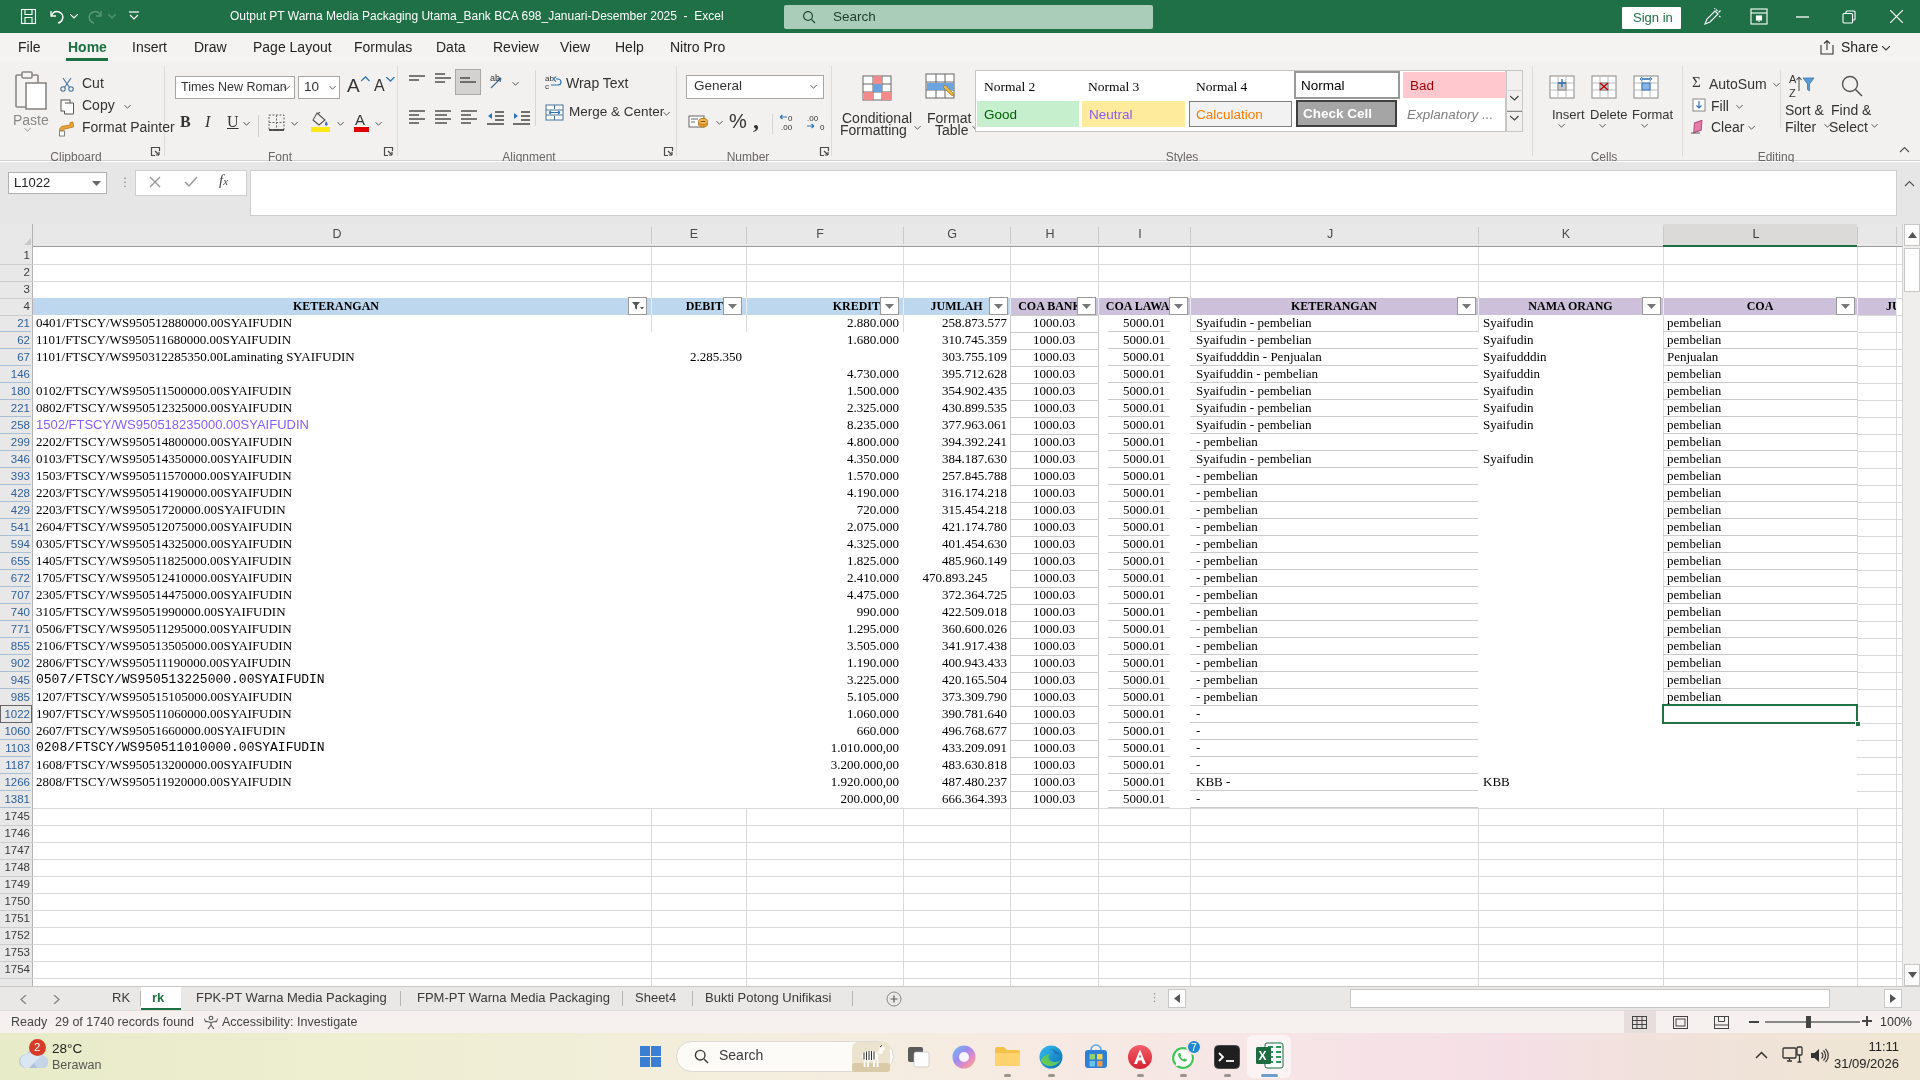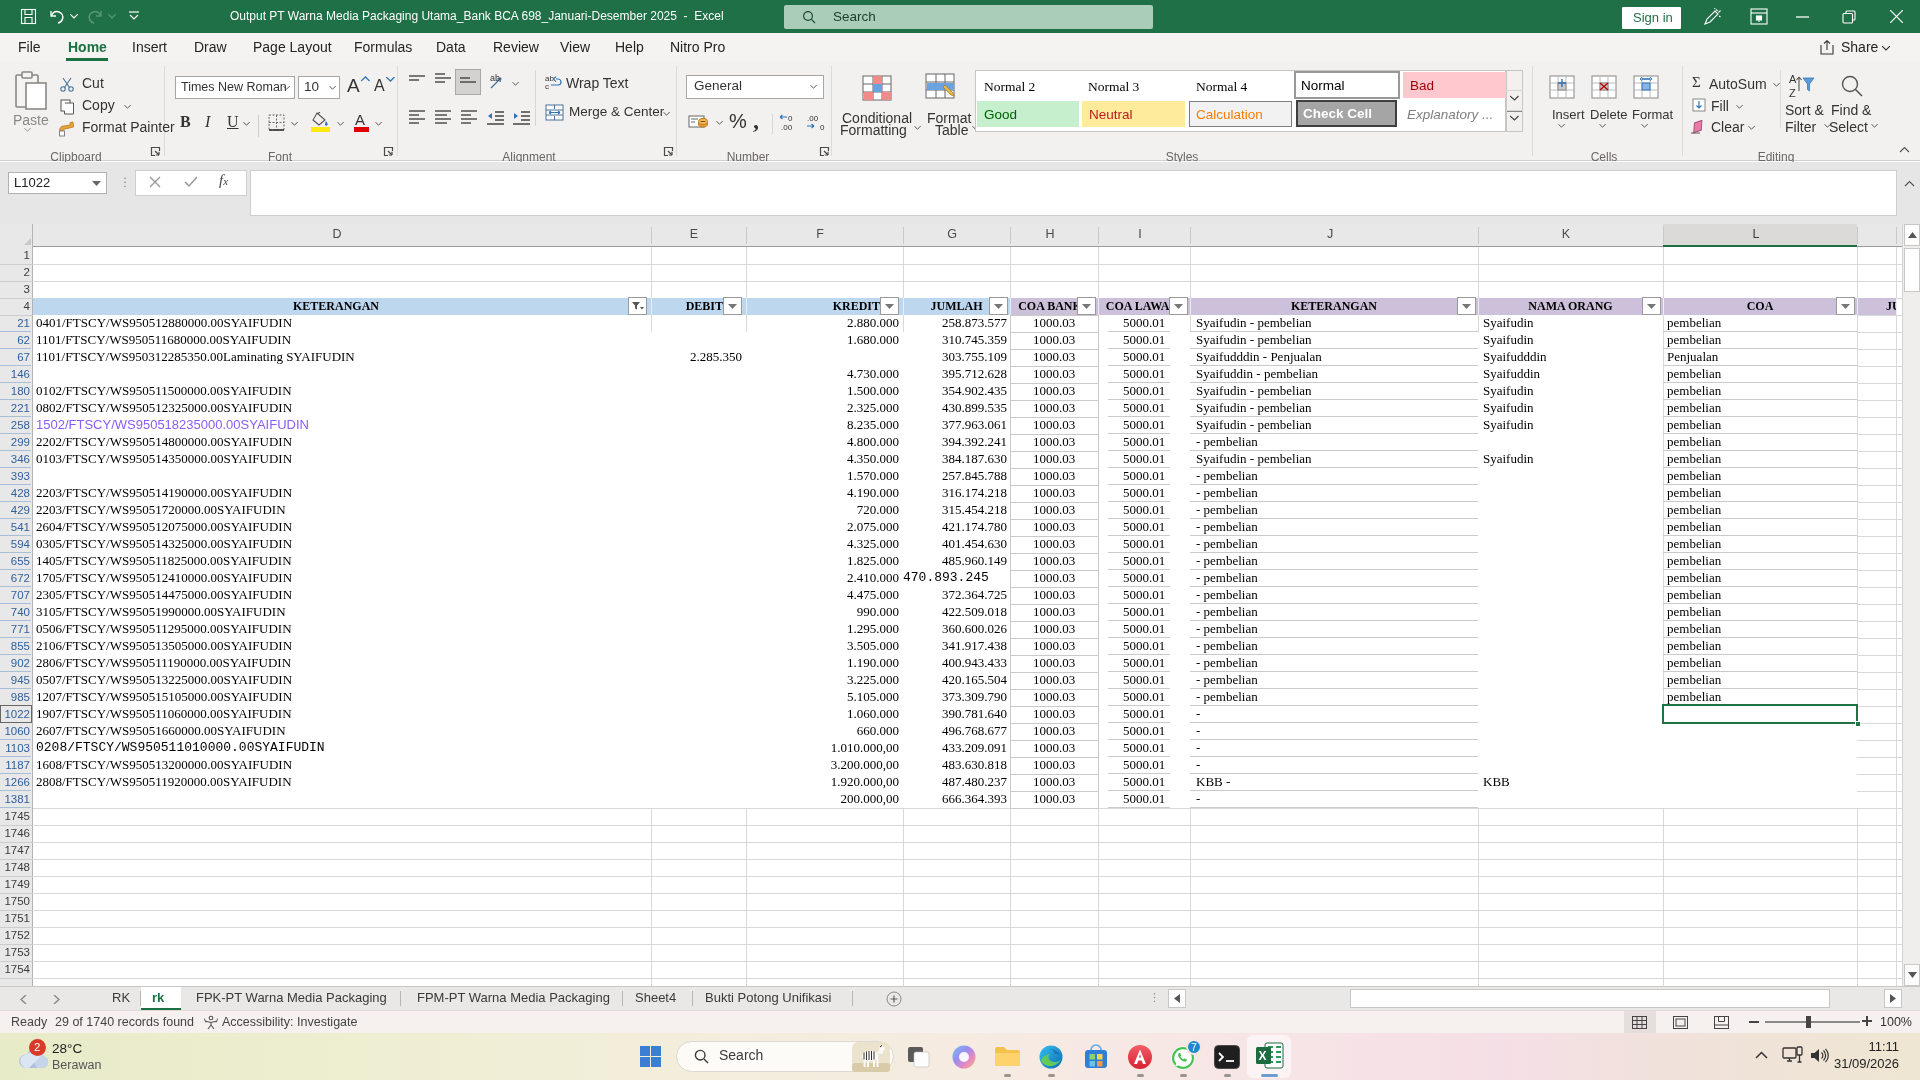--- a/index.html
+++ b/index.html
@@ -388,21 +388,21 @@
 <div class="abs" style="position:absolute;height:25px;line-height:25px;font-size:13.5px;overflow:hidden;white-space:nowrap;left:984px;top:12px;font-family:'Liberation Serif',serif;color:#000">Normal 2</div>
 <div class="abs" style="position:absolute;height:25px;line-height:25px;font-size:13.5px;overflow:hidden;white-space:nowrap;left:1088px;top:12px;font-family:'Liberation Serif',serif;color:#000">Normal 3</div>
 <div class="abs" style="position:absolute;height:25px;line-height:25px;font-size:13.5px;overflow:hidden;white-space:nowrap;left:1196px;top:12px;font-family:'Liberation Serif',serif;color:#000">Normal 4</div>
 <div class="abs" style="left:1294px;top:9px;width:106px;height:28px;background:#fff;border:2px solid #9a9896"></div>
 <div class="abs" style="position:absolute;height:25px;line-height:25px;font-size:13.5px;overflow:hidden;white-space:nowrap;left:1301px;top:11px;color:#000">Normal</div>
 <div class="abs" style="left:1403px;top:10px;width:103px;height:26px;background:#ffc7ce"></div>
 <div class="abs" style="position:absolute;height:25px;line-height:25px;font-size:13.5px;overflow:hidden;white-space:nowrap;left:1410px;top:11px;color:#9c0006">Bad</div>
 <div class="abs" style="left:977px;top:39px;width:102px;height:26px;background:#c6efce"></div>
 <div class="abs" style="position:absolute;height:25px;line-height:25px;font-size:13.5px;overflow:hidden;white-space:nowrap;left:984px;top:40px;color:#006100">Good</div>
 <div class="abs" style="left:1082px;top:39px;width:103px;height:26px;background:#ffeb9c"></div>
-<div class="abs" style="position:absolute;height:25px;line-height:25px;font-size:13.5px;overflow:hidden;white-space:nowrap;left:1089px;top:40px;color:#b91c1c">Neutral</div>
+<div class="abs" style="position:absolute;height:25px;line-height:25px;font-size:13.5px;overflow:hidden;white-space:nowrap;left:1089px;top:40px;color:#8b5cf6">Neutral</div>
 <div class="abs" style="left:1189px;top:39px;width:103px;height:26px;background:#f2f2f2;border:1px solid #7f7f7f"></div>
 <div class="abs" style="position:absolute;height:25px;line-height:25px;font-size:13.5px;overflow:hidden;white-space:nowrap;left:1196px;top:40px;color:#fa7d00">Calculation</div>
 <div class="abs" style="left:1296px;top:38px;width:101px;height:27px;background:#a5a5a5;border:2px solid #3f3f3f"></div>
 <div class="abs" style="position:absolute;height:25px;line-height:25px;font-size:13.5px;overflow:hidden;white-space:nowrap;left:1303px;top:39px;color:#fff;font-weight:bold">Check Cell</div>
 <div class="abs" style="position:absolute;height:25px;line-height:25px;font-size:13.5px;overflow:hidden;white-space:nowrap;left:1407px;top:40px;color:#7f7f7f;font-style:italic">Explanatory ...</div>
 <div class="abs" style="left:1506px;top:8px;width:17px;height:62px;background:#f3f1ef;border:1px solid #c8c6c4"></div>
 <svg class="abs" style="left:1510px;top:33px" width="9" height="6" viewBox="0 0 9 6">
       <path d="M0 1 l4.5 4 4-4" fill="none" stroke="#444" stroke-width="1.2"></path>
     </svg>
 <div class="abs" style="left:1507px;top:49px;width:15px;height:1px;background:#8a8886"></div>
@@ -847,20 +847,21 @@
 <div style="position:absolute;font-family:Liberation Serif,serif;font-size:13px;color:#000;white-space:nowrap;overflow:hidden;height:17px;line-height:16px;left:903px;top:204px;width:104px;text-align:right">384.187.630</div>
 <div style="position:absolute;font-family:Liberation Serif,serif;font-size:13px;color:#000;white-space:nowrap;overflow:hidden;height:17px;line-height:16px;left:1010px;top:204px;width:88px;text-align:center">1000.03</div>
 <div style="position:absolute;font-family:Liberation Serif,serif;font-size:13px;color:#000;white-space:nowrap;overflow:hidden;height:17px;line-height:16px;left:1098px;top:204px;width:92px;text-align:center">5000.01</div>
 <div style="position:absolute;font-family:Liberation Serif,serif;font-size:13px;color:#000;white-space:nowrap;overflow:hidden;height:17px;line-height:16px;left:1196px;top:204px;width:280px">Syaifudin - pembelian</div>
 <div style="position:absolute;font-family:Liberation Serif,serif;font-size:13px;color:#000;white-space:nowrap;overflow:hidden;height:17px;line-height:16px;left:1483px;top:204px;width:178px">Syaifudin</div>
 <div style="position:absolute;font-family:Liberation Serif,serif;font-size:13px;color:#000;white-space:nowrap;overflow:hidden;height:17px;line-height:16px;left:1667px;top:204px;width:188px">pembelian</div>
 <div class="abs" style="left:1010px;top:204px;width:89px;height:18px;border:1px solid #cccac8"></div>
 <div class="abs" style="left:1108px;top:220px;width:62px;height:1px;background:#cccac8"></div>
 <div class="abs" style="left:1190px;top:220px;width:288px;height:1px;background:#cccac8"></div>
 <div class="abs" style="left:1663px;top:220px;width:194px;height:1px;background:#cccac8"></div>
+<div style="position:absolute;font-family:Liberation Serif,serif;font-size:13px;color:#000;white-space:nowrap;overflow:hidden;height:17px;line-height:16px;left:36px;top:221px;width:612px">1503/FTSCY/WS950511570000.00SYAIFUDIN</div>
 <div style="position:absolute;font-family:Liberation Serif,serif;font-size:13px;color:#000;white-space:nowrap;overflow:hidden;height:17px;line-height:16px;left:746px;top:221px;width:153px;text-align:right">1.570.000</div>
 <div style="position:absolute;font-family:Liberation Serif,serif;font-size:13px;color:#000;white-space:nowrap;overflow:hidden;height:17px;line-height:16px;left:903px;top:221px;width:104px;text-align:right">257.845.788</div>
 <div style="position:absolute;font-family:Liberation Serif,serif;font-size:13px;color:#000;white-space:nowrap;overflow:hidden;height:17px;line-height:16px;left:1010px;top:221px;width:88px;text-align:center">1000.03</div>
 <div style="position:absolute;font-family:Liberation Serif,serif;font-size:13px;color:#000;white-space:nowrap;overflow:hidden;height:17px;line-height:16px;left:1098px;top:221px;width:92px;text-align:center">5000.01</div>
 <div style="position:absolute;font-family:Liberation Serif,serif;font-size:13px;color:#000;white-space:nowrap;overflow:hidden;height:17px;line-height:16px;left:1196px;top:221px;width:280px"> - pembelian</div>
 <div style="position:absolute;font-family:Liberation Serif,serif;font-size:13px;color:#000;white-space:nowrap;overflow:hidden;height:17px;line-height:16px;left:1667px;top:221px;width:188px">pembelian</div>
 <div class="abs" style="left:1010px;top:221px;width:89px;height:18px;border:1px solid #cccac8"></div>
 <div class="abs" style="left:1108px;top:237px;width:62px;height:1px;background:#cccac8"></div>
 <div class="abs" style="left:1190px;top:237px;width:288px;height:1px;background:#cccac8"></div>
 <div class="abs" style="left:1663px;top:237px;width:194px;height:1px;background:#cccac8"></div>
@@ -914,21 +915,21 @@
 <div style="position:absolute;font-family:Liberation Serif,serif;font-size:13px;color:#000;white-space:nowrap;overflow:hidden;height:17px;line-height:16px;left:1010px;top:306px;width:88px;text-align:center">1000.03</div>
 <div style="position:absolute;font-family:Liberation Serif,serif;font-size:13px;color:#000;white-space:nowrap;overflow:hidden;height:17px;line-height:16px;left:1098px;top:306px;width:92px;text-align:center">5000.01</div>
 <div style="position:absolute;font-family:Liberation Serif,serif;font-size:13px;color:#000;white-space:nowrap;overflow:hidden;height:17px;line-height:16px;left:1196px;top:306px;width:280px"> - pembelian</div>
 <div style="position:absolute;font-family:Liberation Serif,serif;font-size:13px;color:#000;white-space:nowrap;overflow:hidden;height:17px;line-height:16px;left:1667px;top:306px;width:188px">pembelian</div>
 <div class="abs" style="left:1010px;top:306px;width:89px;height:18px;border:1px solid #cccac8"></div>
 <div class="abs" style="left:1108px;top:322px;width:62px;height:1px;background:#cccac8"></div>
 <div class="abs" style="left:1190px;top:322px;width:288px;height:1px;background:#cccac8"></div>
 <div class="abs" style="left:1663px;top:322px;width:194px;height:1px;background:#cccac8"></div>
 <div style="position:absolute;font-family:Liberation Serif,serif;font-size:13px;color:#000;white-space:nowrap;overflow:hidden;height:17px;line-height:16px;left:36px;top:323px;width:612px">1705/FTSCY/WS950512410000.00SYAIFUDIN</div>
 <div style="position:absolute;font-family:Liberation Serif,serif;font-size:13px;color:#000;white-space:nowrap;overflow:hidden;height:17px;line-height:16px;left:746px;top:323px;width:153px;text-align:right">2.410.000</div>
-<div style="position:absolute;font-family:Liberation Mono, monospace;font-size:13px;color:#000;white-space:nowrap;overflow:hidden;height:17px;line-height:16px;left:903px;top:323px;width:104px;text-align:left">470.893.245</div>
+<div style="position:absolute;font-family:Liberation Serif, serif;font-size:13px;color:#000;white-space:nowrap;overflow:hidden;height:17px;line-height:16px;left:903px;top:323px;width:104px;text-align:center">470.893.245</div>
 <div style="position:absolute;font-family:Liberation Serif,serif;font-size:13px;color:#000;white-space:nowrap;overflow:hidden;height:17px;line-height:16px;left:1010px;top:323px;width:88px;text-align:center">1000.03</div>
 <div style="position:absolute;font-family:Liberation Serif,serif;font-size:13px;color:#000;white-space:nowrap;overflow:hidden;height:17px;line-height:16px;left:1098px;top:323px;width:92px;text-align:center">5000.01</div>
 <div style="position:absolute;font-family:Liberation Serif,serif;font-size:13px;color:#000;white-space:nowrap;overflow:hidden;height:17px;line-height:16px;left:1196px;top:323px;width:280px"> - pembelian</div>
 <div style="position:absolute;font-family:Liberation Serif,serif;font-size:13px;color:#000;white-space:nowrap;overflow:hidden;height:17px;line-height:16px;left:1667px;top:323px;width:188px">pembelian</div>
 <div class="abs" style="left:1010px;top:323px;width:89px;height:18px;border:1px solid #cccac8"></div>
 <div class="abs" style="left:1108px;top:339px;width:62px;height:1px;background:#cccac8"></div>
 <div class="abs" style="left:1190px;top:339px;width:288px;height:1px;background:#cccac8"></div>
 <div class="abs" style="left:1663px;top:339px;width:194px;height:1px;background:#cccac8"></div>
 <div style="position:absolute;font-family:Liberation Serif,serif;font-size:13px;color:#000;white-space:nowrap;overflow:hidden;height:17px;line-height:16px;left:36px;top:340px;width:612px">2305/FTSCY/WS950514475000.00SYAIFUDIN</div>
 <div style="position:absolute;font-family:Liberation Serif,serif;font-size:13px;color:#000;white-space:nowrap;overflow:hidden;height:17px;line-height:16px;left:746px;top:340px;width:153px;text-align:right">4.475.000</div>
@@ -978,21 +979,21 @@
 <div style="position:absolute;font-family:Liberation Serif,serif;font-size:13px;color:#000;white-space:nowrap;overflow:hidden;height:17px;line-height:16px;left:746px;top:408px;width:153px;text-align:right">1.190.000</div>
 <div style="position:absolute;font-family:Liberation Serif,serif;font-size:13px;color:#000;white-space:nowrap;overflow:hidden;height:17px;line-height:16px;left:903px;top:408px;width:104px;text-align:right">400.943.433</div>
 <div style="position:absolute;font-family:Liberation Serif,serif;font-size:13px;color:#000;white-space:nowrap;overflow:hidden;height:17px;line-height:16px;left:1010px;top:408px;width:88px;text-align:center">1000.03</div>
 <div style="position:absolute;font-family:Liberation Serif,serif;font-size:13px;color:#000;white-space:nowrap;overflow:hidden;height:17px;line-height:16px;left:1098px;top:408px;width:92px;text-align:center">5000.01</div>
 <div style="position:absolute;font-family:Liberation Serif,serif;font-size:13px;color:#000;white-space:nowrap;overflow:hidden;height:17px;line-height:16px;left:1196px;top:408px;width:280px"> - pembelian</div>
 <div style="position:absolute;font-family:Liberation Serif,serif;font-size:13px;color:#000;white-space:nowrap;overflow:hidden;height:17px;line-height:16px;left:1667px;top:408px;width:188px">pembelian</div>
 <div class="abs" style="left:1010px;top:408px;width:89px;height:18px;border:1px solid #cccac8"></div>
 <div class="abs" style="left:1108px;top:424px;width:62px;height:1px;background:#cccac8"></div>
 <div class="abs" style="left:1190px;top:424px;width:288px;height:1px;background:#cccac8"></div>
 <div class="abs" style="left:1663px;top:424px;width:194px;height:1px;background:#cccac8"></div>
-<div style="position:absolute;font-family:Liberation Serif, serif;font-size:13px;color:#000;white-space:nowrap;overflow:hidden;height:17px;line-height:16px;left:36px;top:425px;width:612px">0507/FTSCY/WS950513225000.00SYAIFUDIN</div>
+<div style="position:absolute;font-family:Liberation Mono, monospace;font-size:13px;color:#000;white-space:nowrap;overflow:hidden;height:17px;line-height:16px;left:36px;top:425px;width:612px">0507/FTSCY/WS950513225000.00SYAIFUDIN</div>
 <div style="position:absolute;font-family:Liberation Serif,serif;font-size:13px;color:#000;white-space:nowrap;overflow:hidden;height:17px;line-height:16px;left:746px;top:425px;width:153px;text-align:right">3.225.000</div>
 <div style="position:absolute;font-family:Liberation Serif,serif;font-size:13px;color:#000;white-space:nowrap;overflow:hidden;height:17px;line-height:16px;left:903px;top:425px;width:104px;text-align:right">420.165.504</div>
 <div style="position:absolute;font-family:Liberation Serif,serif;font-size:13px;color:#000;white-space:nowrap;overflow:hidden;height:17px;line-height:16px;left:1010px;top:425px;width:88px;text-align:center">1000.03</div>
 <div style="position:absolute;font-family:Liberation Serif,serif;font-size:13px;color:#000;white-space:nowrap;overflow:hidden;height:17px;line-height:16px;left:1098px;top:425px;width:92px;text-align:center">5000.01</div>
 <div style="position:absolute;font-family:Liberation Serif,serif;font-size:13px;color:#000;white-space:nowrap;overflow:hidden;height:17px;line-height:16px;left:1196px;top:425px;width:280px"> - pembelian</div>
 <div style="position:absolute;font-family:Liberation Serif,serif;font-size:13px;color:#000;white-space:nowrap;overflow:hidden;height:17px;line-height:16px;left:1667px;top:425px;width:188px">pembelian</div>
 <div class="abs" style="left:1010px;top:425px;width:89px;height:18px;border:1px solid #cccac8"></div>
 <div class="abs" style="left:1108px;top:441px;width:62px;height:1px;background:#cccac8"></div>
 <div class="abs" style="left:1190px;top:441px;width:288px;height:1px;background:#cccac8"></div>
 <div class="abs" style="left:1663px;top:441px;width:194px;height:1px;background:#cccac8"></div>

